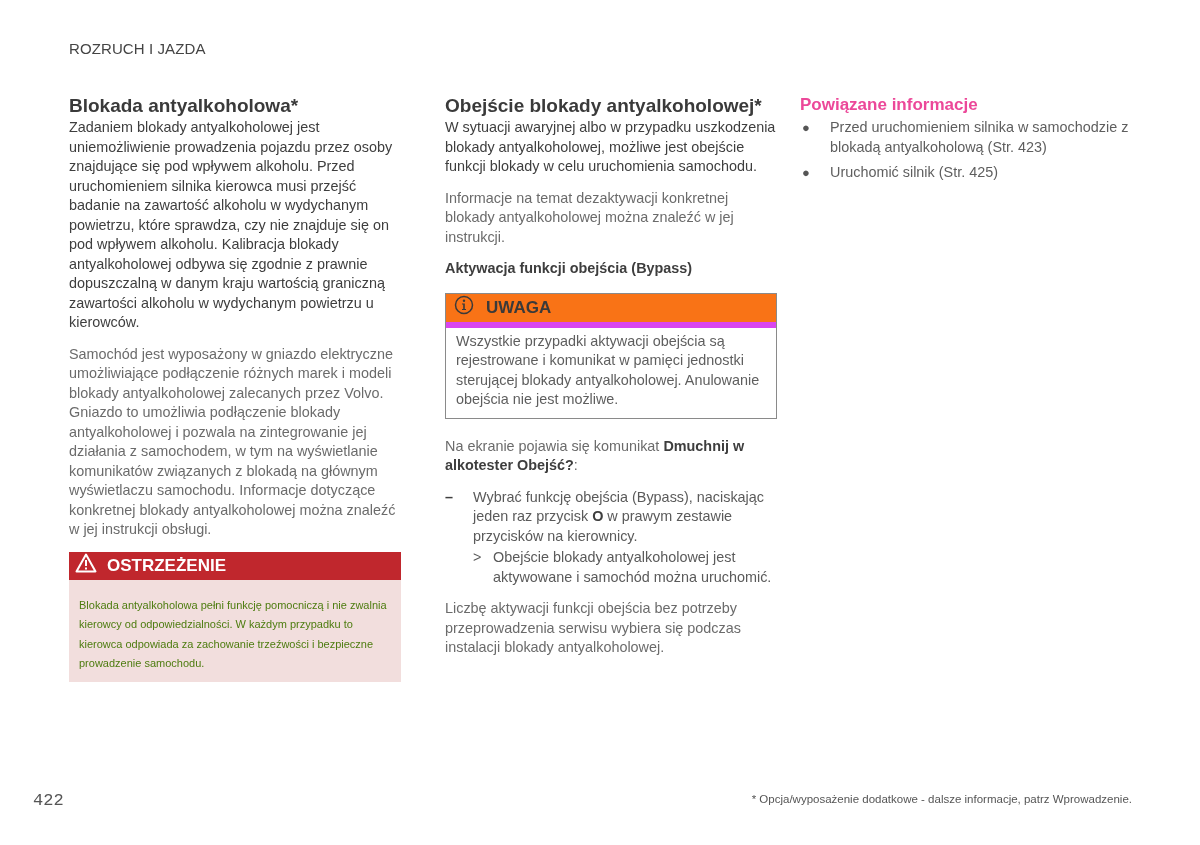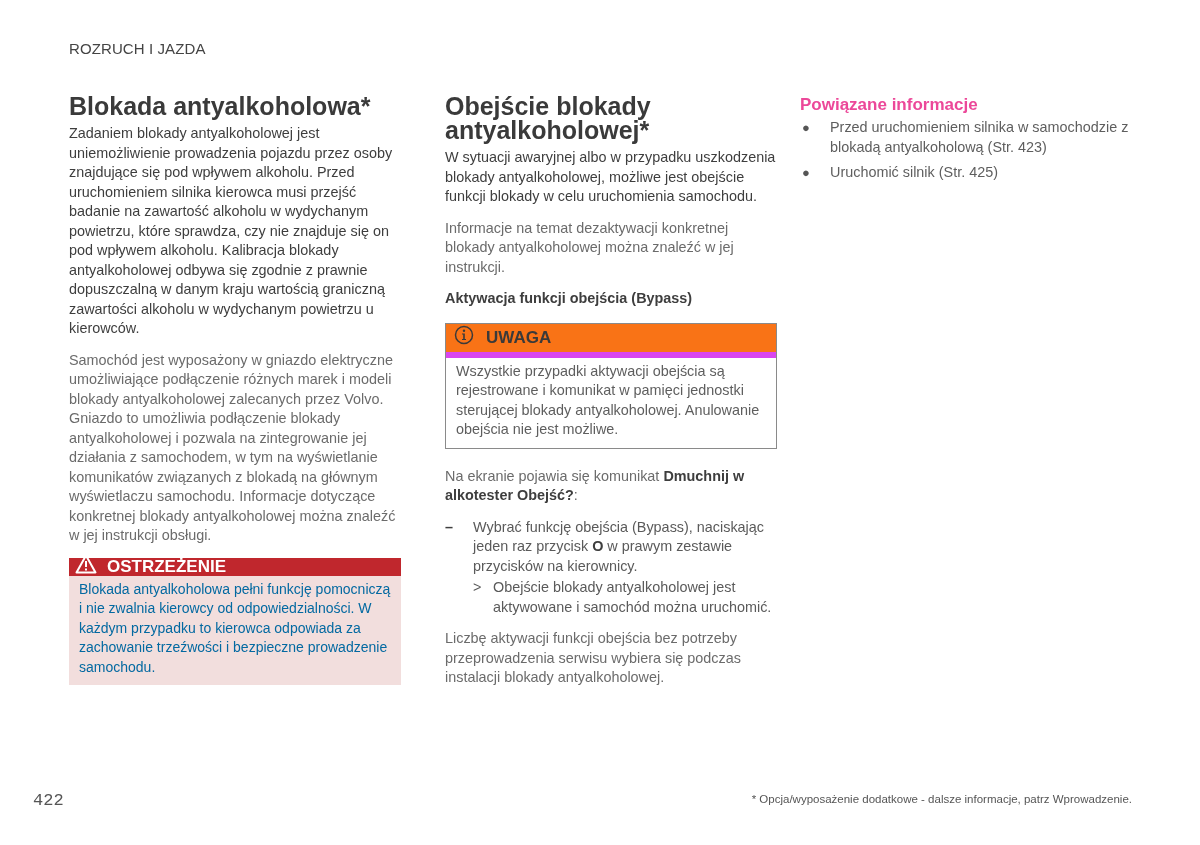--- a/index.html
+++ b/index.html
@@ -9,39 +9,39 @@
     }
     .header {
       position: absolute; left: 69px; top: 40px; font-size: 15px; color: #444;
       letter-spacing: 0.1px;
     }
     .col { position: absolute; top: 94px; }
     .col1 { left: 69px; width: 332px; }
     .col2 { left: 445px; width: 332px; }
     .col3 { left: 800px; width: 340px; }
     h2 {
-      margin: 0 0 6px 0; font-size: 25px; font-weight: bold; color: #3a3a3a;
+      margin: 0 0 0 0; font-size: 19px; font-weight: bold; color: #3a3a3a;
       line-height: 24px;
     }
     h3 {
       margin: 0 0 2px 0; font-size: 17px; font-weight: bold; color: #ec4899;
       line-height: 22px;
     }
     p { margin: 0 0 12px 0; font-size: 14.4px; line-height: 19.5px; }
     p.dark { color: #3e3e3e; }
     p.light { color: #6b6b6b; margin-top: 8px; }
     .subhead { font-weight: bold; font-size: 14.4px; color: #3e3e3e; margin: 0 0 14px 0; line-height: 19.5px; }
 
     .warning { margin-top: 8px; background: #f2dedd; padding-bottom: 8px; }
     .warning-head {
-      background: #c0272d; color: #fff; height: 18px; display: flex; align-items: center;
+      background: #c0272d; color: #fff; height: 28px; display: flex; align-items: center;
       padding-left: 6px; font-weight: bold; font-size: 17px;
     }
     .warning-head svg { margin-right: 10px; }
-    .warning-body { padding: 4px 10px 0 10px; color: #0369a1; font-size: 14px; line-height: 19.5px; }
+    .warning-body { padding: 4px 10px 0 10px; color: #4d7c0f; font-size: 11px; line-height: 19.5px; margin-top: 12px; }
 
     .note { border: 1px solid #8a8a8a; margin: 8px 0 18px 0; }
     .note-head {
       background: #f97316; height: 28px; display: flex; align-items: center; padding-left: 8px;
       font-weight: bold; font-size: 17px; color: #3a3a3a; border-bottom: 6px solid #d946ef;
     }
     .note-head svg { margin-right: 12px; }
     .note-body { padding: 4px 10px 8px 10px; color: #5e5e5e; font-size: 14.4px; line-height: 19.5px; }
 
     .step { display: flex; font-size: 14.4px; line-height: 19.5px; color: #5a5a5a; margin-bottom: 2px; }

